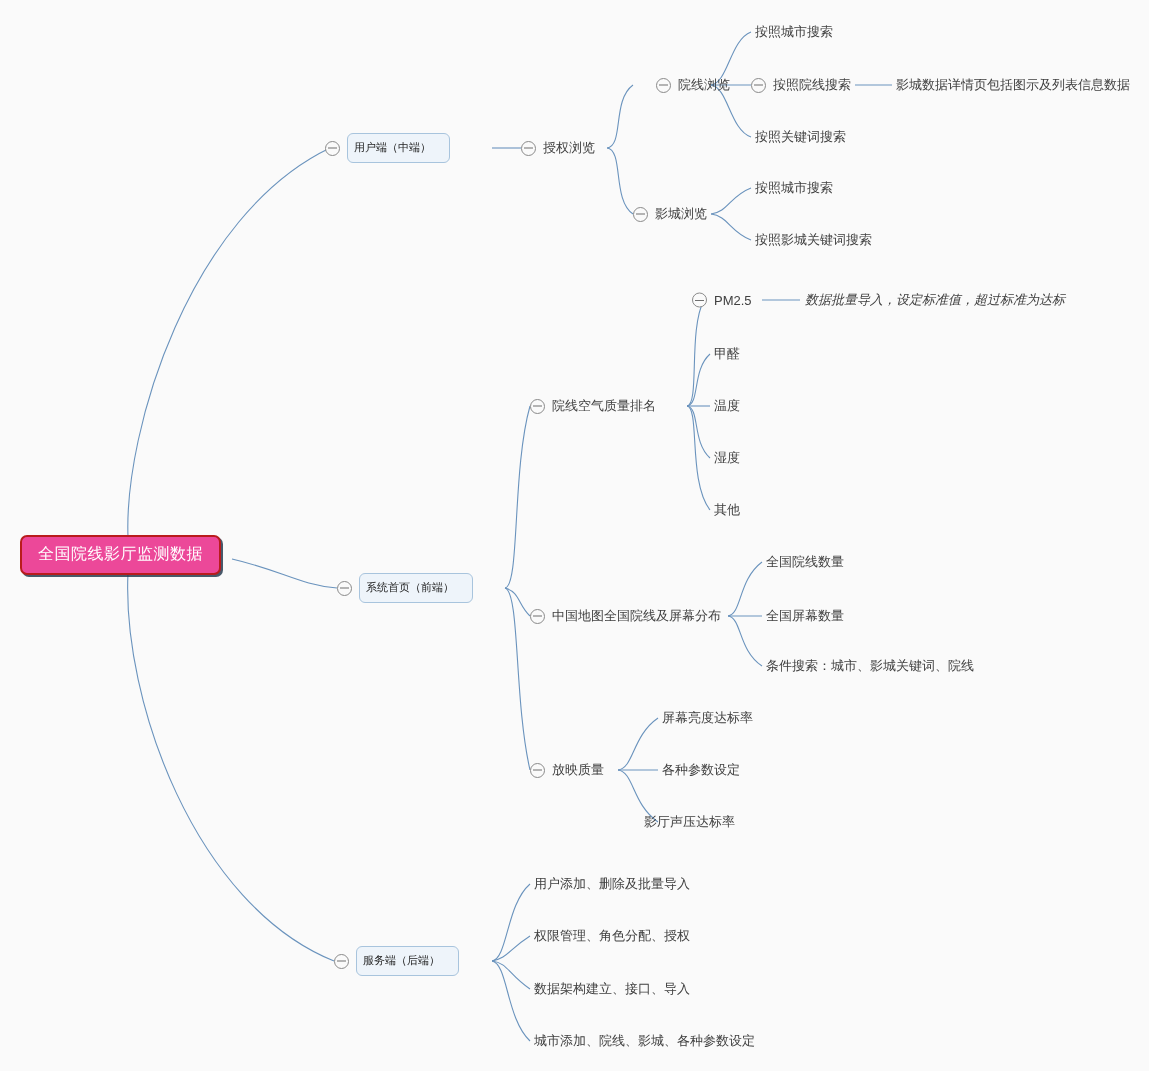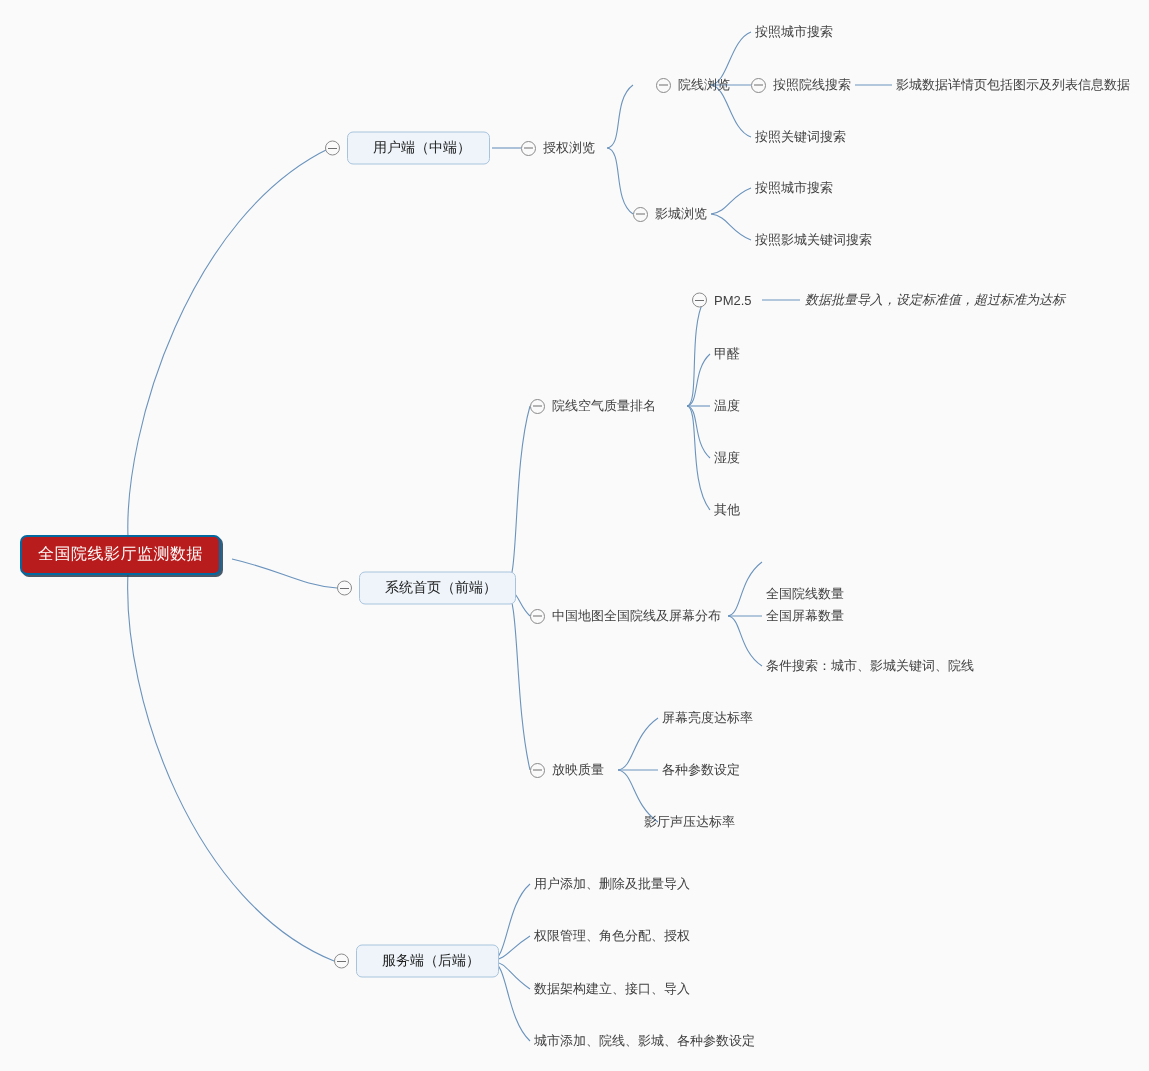--- a/index.html
+++ b/index.html
@@ -27,37 +27,37 @@
     position: absolute;
     display: flex;
     align-items: center;
     white-space: nowrap;
     transform: translateY(-50%);
   }
   
   .root-node {
     box-sizing: border-box;
     padding: 7px 16px 8px 16px;
-    border: 2px solid #0369a1;
+    border: 2px solid #b91c1c;
     border-radius: 7px;
-    background: #b91c1c;
+    background: #ec4899;
     color: #ffffff;
     font-size: 16px;
     letter-spacing: 0.5px;
     box-shadow: 2px 2px 0 rgba(40,60,80,0.85);
   }
   
   .boxed {
     box-sizing: border-box;
-    padding: 6px 18px 7px 25px;
+    padding: 6px 18px 7px 6px;
     border: 1px solid #a8c4dd;
     border-radius: 6px;
     background: #eef4fa;
     color: #1d1d1d;
-    font-size: 14px;
+    font-size: 11px;
   }
   
   .plain {
     color: #404040;
     font-size: 13px;
   }
   .toggle {
     flex: 0 0 auto;
     width: 13px;
     height: 13px;
@@ -216,21 +216,21 @@
 
   <div class="node" style="left:714px; top:510px;">
     <span class="plain label">其他</span>
   </div>
 
   <div class="node" style="left:530px; top:616px;">
     <span class="toggle"></span>
     <span class="plain label">中国地图全国院线及屏幕分布</span>
   </div>
 
-  <div class="node" style="left:766px; top:594px;">
+  <div class="node" style="left:766px; top:562px;">
     <span class="plain label">全国院线数量</span>
   </div>
 
   <div class="node" style="left:766px; top:616px;">
     <span class="plain label">全国屏幕数量</span>
   </div>
 
   <div class="node" style="left:766px; top:666px;">
     <span class="plain label">条件搜索：城市、影城关键词、院线</span>
   </div>

